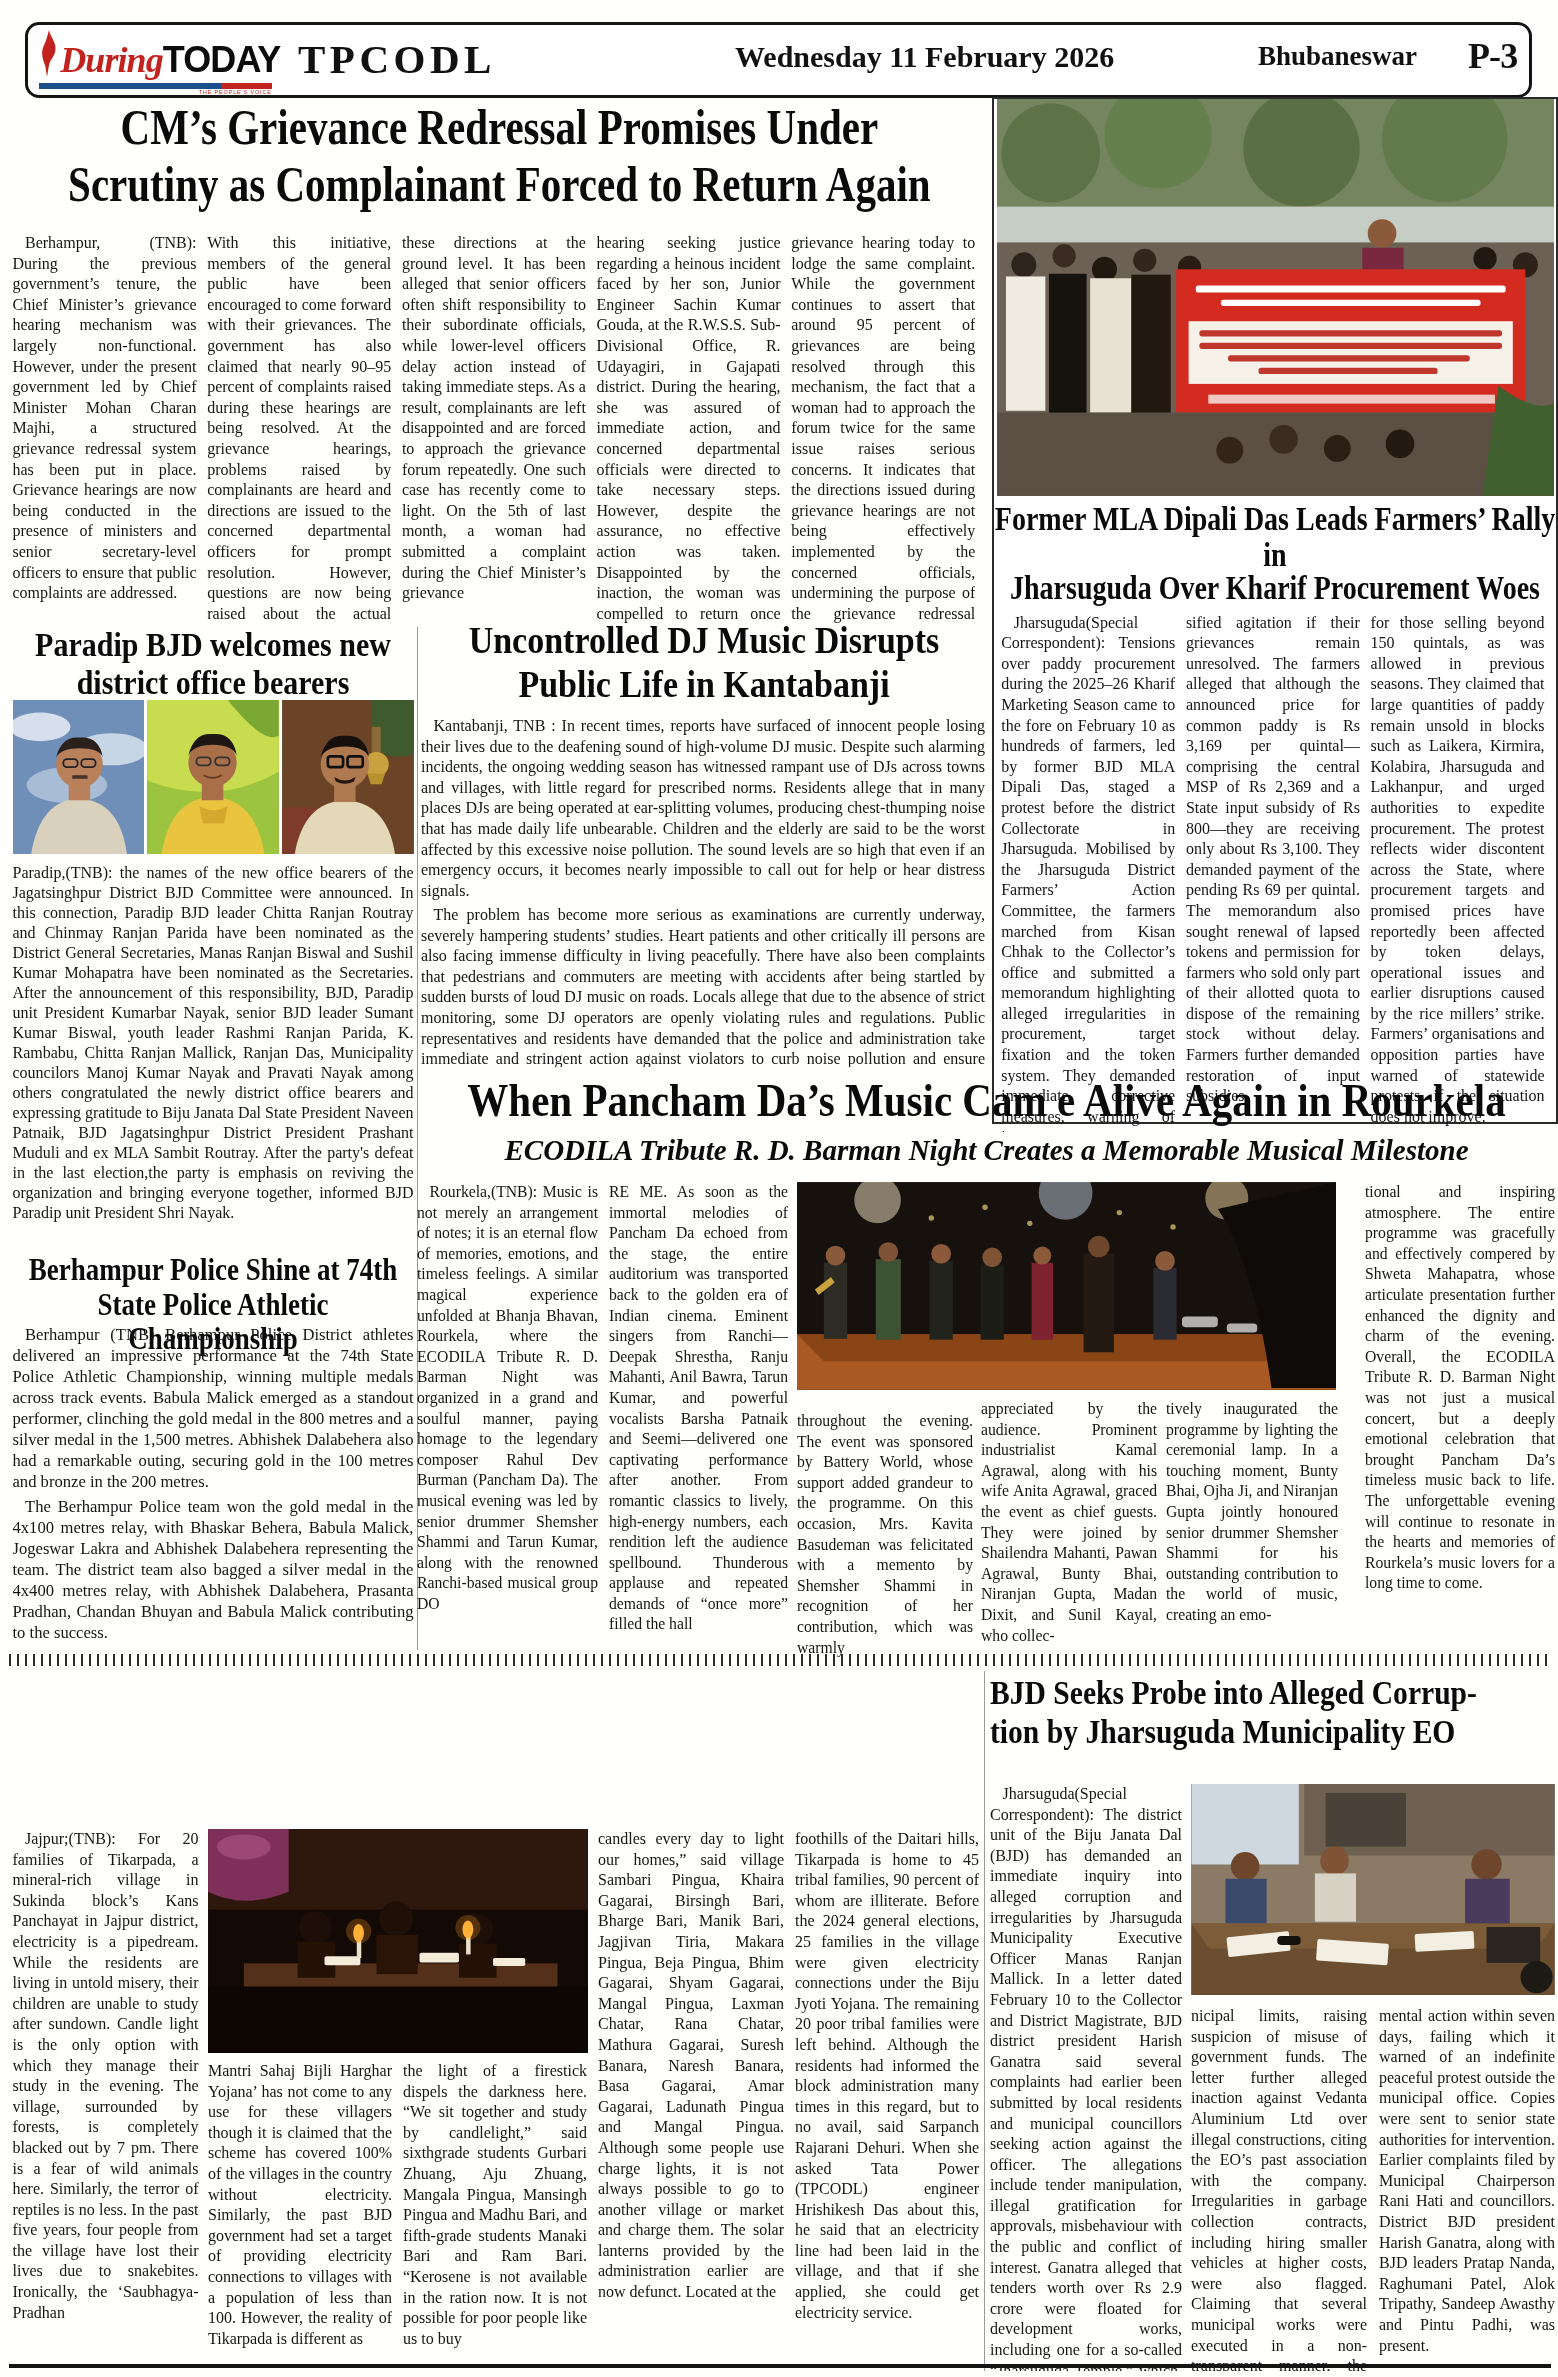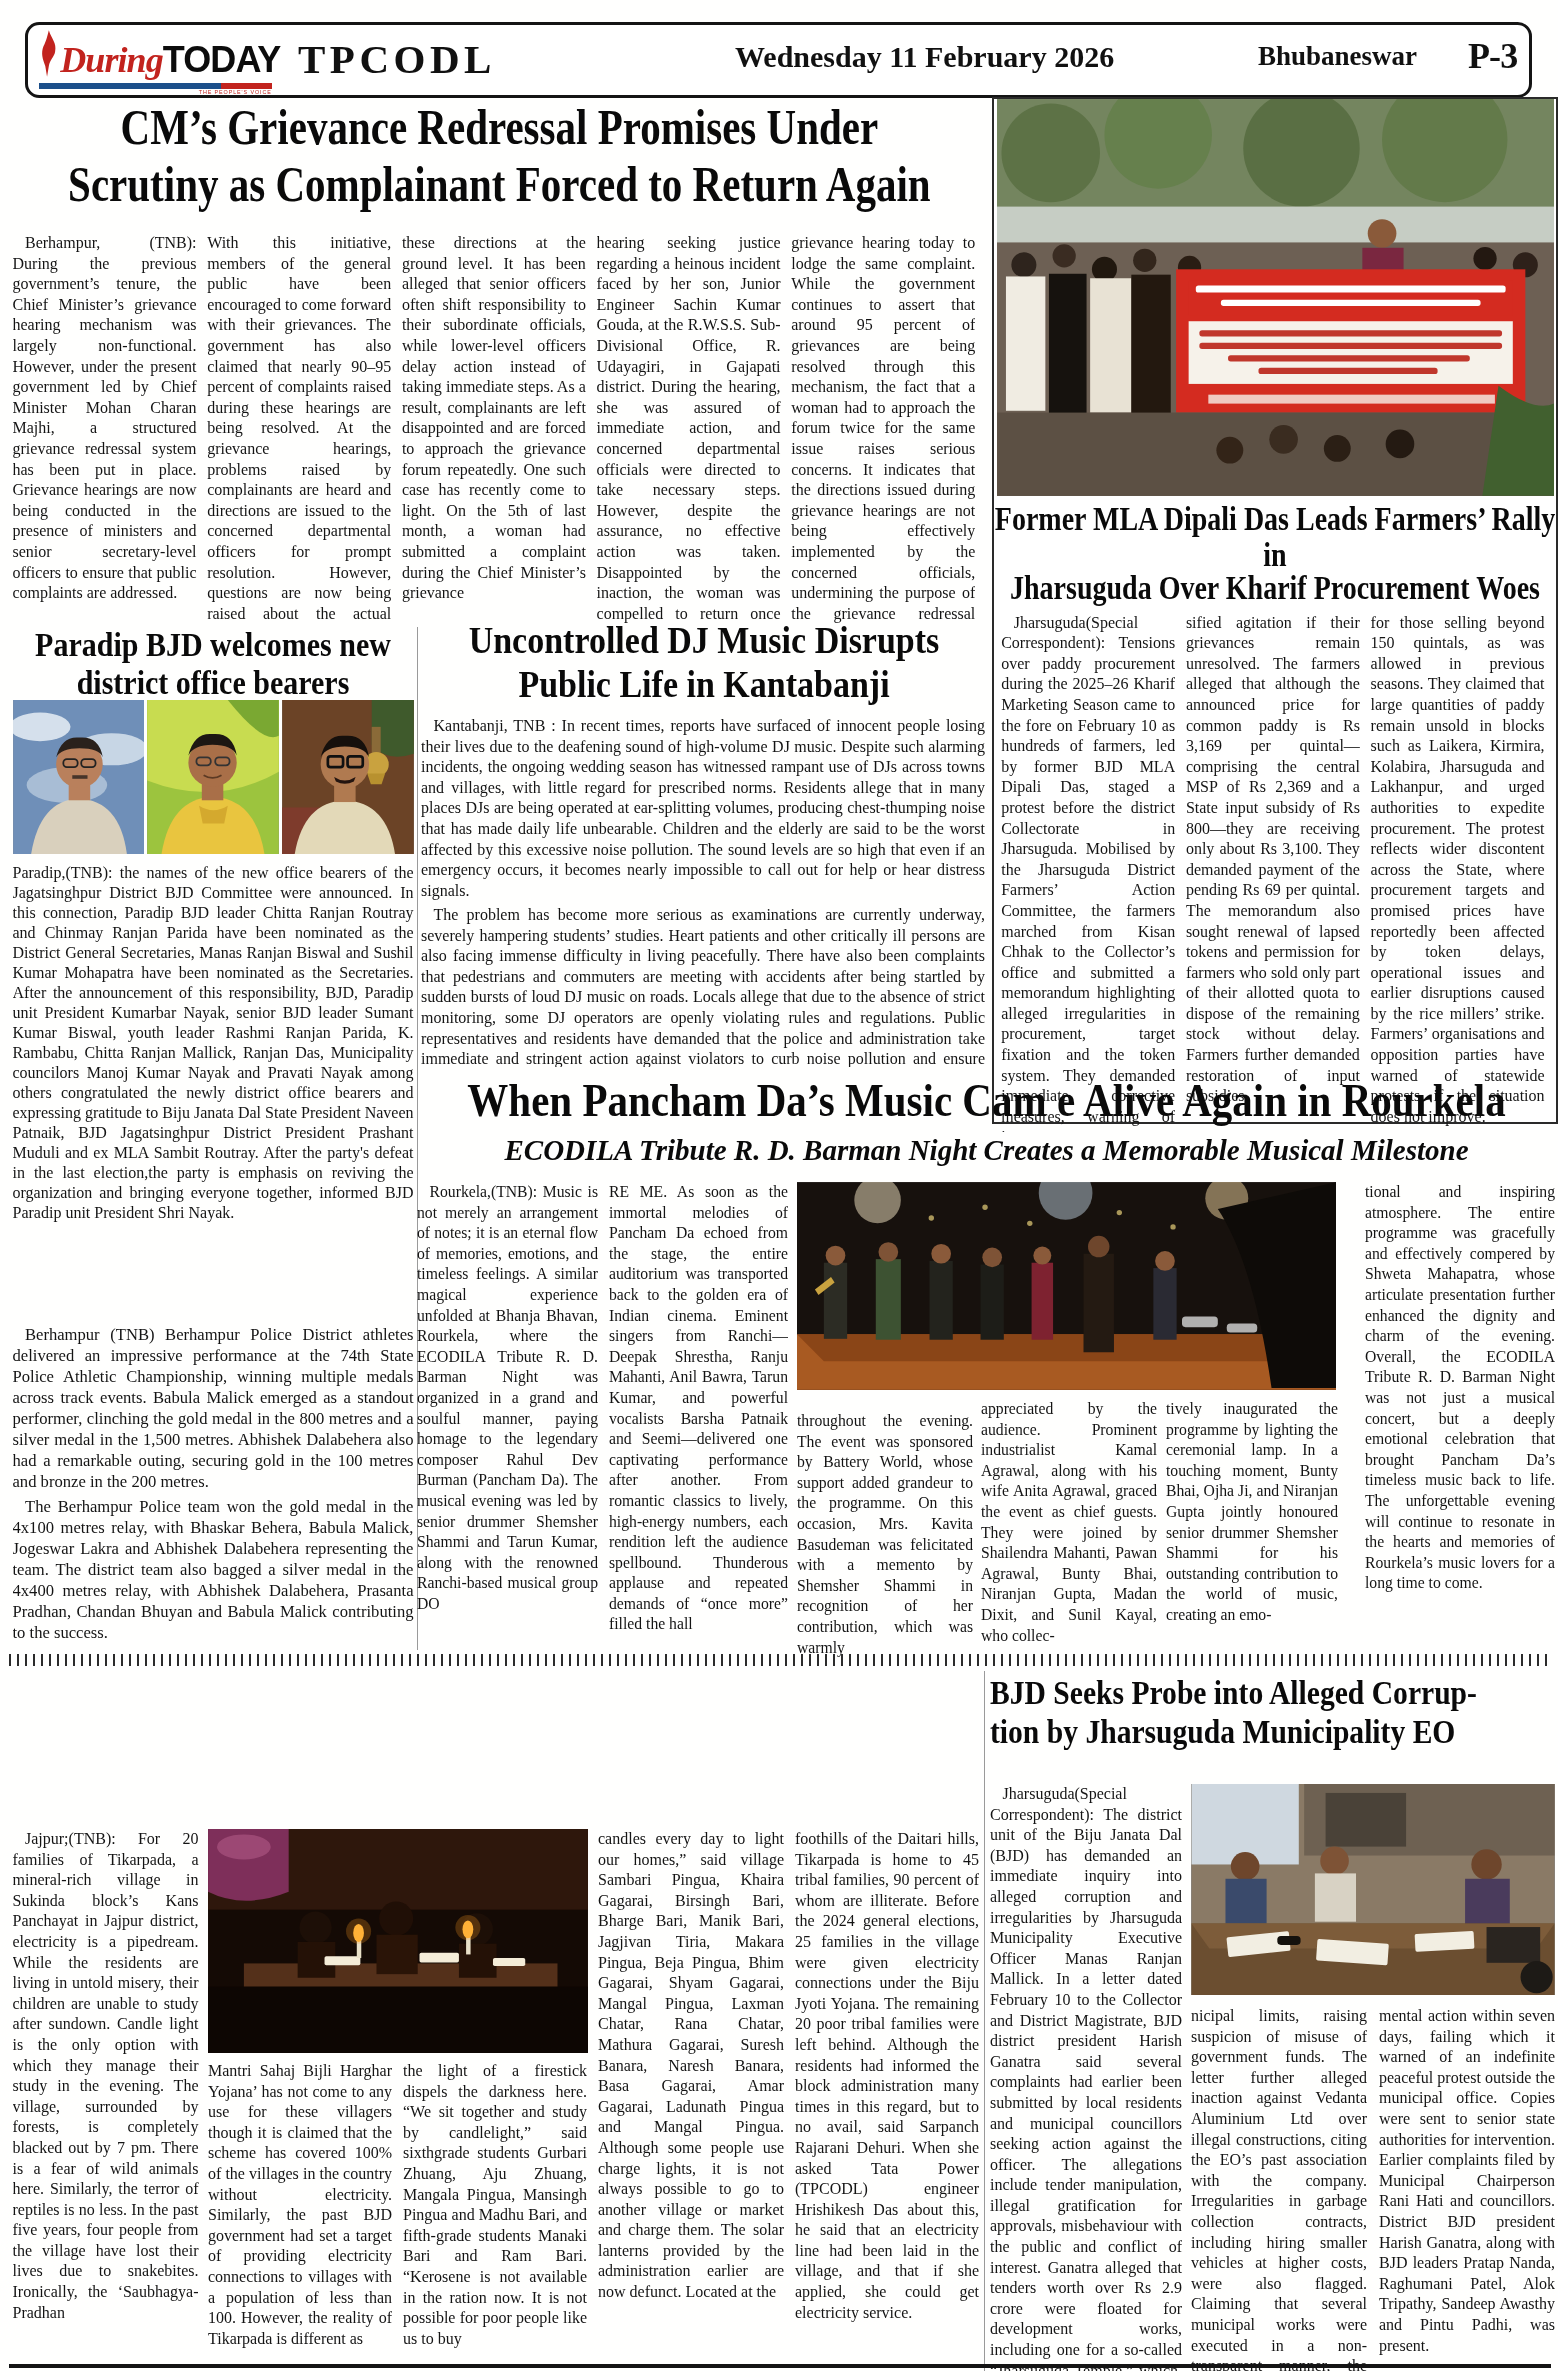--- a/index.html
+++ b/index.html
@@ -236,20 +236,24 @@
           <rect x="480" y="158" width="34" height="10" rx="4"></rect>
       </g>
       <path d="M470 30 q40 60 60 200 h72 v-230Z" fill="#0e0b08"></path>
     </svg>
   </div>
   <div class="abs bt" style="left:797px;top:1399px;width:176px;height:251px;font-size:15.7px;margin-top:12px;">throughout the evening. The event was sponsored by Battery World, whose support added grandeur to the programme. On this occasion, Mrs. Kavita Basudeman was felicitated with a memento by Shemsher Shammi in recognition of her contribution, which was warmly</div>
   <div class="abs bt" style="left:981px;top:1399px;width:176px;height:251px;font-size:15.7px;">appreciated by the audience.  Prominent industrialist Kamal Agrawal, along with his wife Anita Agrawal, graced the event as chief guests. They were joined by Shailendra Mahanti, Pawan Agrawal, Bunty Bhai, Niranjan Gupta, Madan Dixit, and Sunil Kayal, who collec-</div>
   <div class="abs bt" style="left:1166px;top:1399px;width:172px;height:251px;font-size:15.7px;">tively inaugurated the programme by lighting the ceremonial lamp. In a touching moment, Bunty Bhai, Ojha Ji, and Niranjan Gupta jointly honoured senior drummer Shemsher Shammi for his outstanding contribution to the world of music, creating an emo-</div>
   <div class="abs bt" style="left:1365px;top:1182px;width:190px;height:467px;font-size:15.7px;">tional and inspiring atmosphere.  The entire programme was gracefully and effectively compered by Shweta Mahapatra, whose articulate presentation further enhanced the dignity and charm of the evening. Overall, the ECODILA Tribute R. D. Barman Night was not just a musical concert, but a deeply emotional celebration that brought Pancham Da’s timeless music back to life. The unforgettable evening will continue to resonate in the hearts and memories of Rourkela’s music lovers for a long time to come.</div>
 
+  <div class="abs" style="left:12.5px;top:1254px;width:401px;">
+    <div class="hl" style="font-size:27px;transform:scale(1,1.15);">Berhampur Police Shine at 74th</div>
+    <div class="hl" style="font-size:27px;transform:scale(1,1.15);margin-top:5.4px;">State Police Athletic Championship</div>
+  </div>
   <div class="abs bt" style="left:12.5px;top:1324px;width:401px;height:326px;font-size:16.6px;line-height:21px;">
     <p>Berhampur (TNB) Berhampur Police District athletes delivered an impressive performance at the 74th State Police Athletic Championship, winning multiple medals across track events. Babula Malick emerged as a standout performer, clinching the gold medal in the 800 metres and a silver medal in the 1,500 metres. Abhishek Dalabehera also had a remarkable outing, securing gold in the 100 metres and bronze in the 200 metres.</p>
     <p>The Berhampur Police team won the gold medal in the 4x100 metres relay, with Bhaskar Behera, Babula Malick, Jogeswar Lakra and Abhishek Dalabehera representing the team. The district team also bagged a silver medal in the 4x400 metres relay, with Abhishek Dalabehera, Prasanta Pradhan, Chandan Bhuyan and Babula Malick contributing to the success.</p>
   </div>
 
   <div class="abs dashrow" style="left:9px;top:1654px;width:1542px;height:11.6px;"></div>
 
   <div class="abs bt ind" style="left:12.5px;top:1829px;width:186px;height:543px;">Jajpur;(TNB): For 20 families of Tikarpada, a mineral-rich village in Sukinda block’s Kans Panchayat in Jajpur district, electricity is a pipedream. While the residents are living in untold misery, their children are unable to study after sundown. Candle light is the only option with which they manage their study in the evening. The village, surrounded by forests, is completely blacked out by 7 pm. There is a fear of wild animals here. Similarly, the terror of reptiles is no less. In the past five years, four people from the village have lost their lives due to snakebites. Ironically, the ‘Saubhagya-Pradhan</div>
   <div class="abs photo" style="left:208px;top:1829px;width:380px;height:224px;">
     <svg width="380" height="224" viewBox="0 0 424 250">

